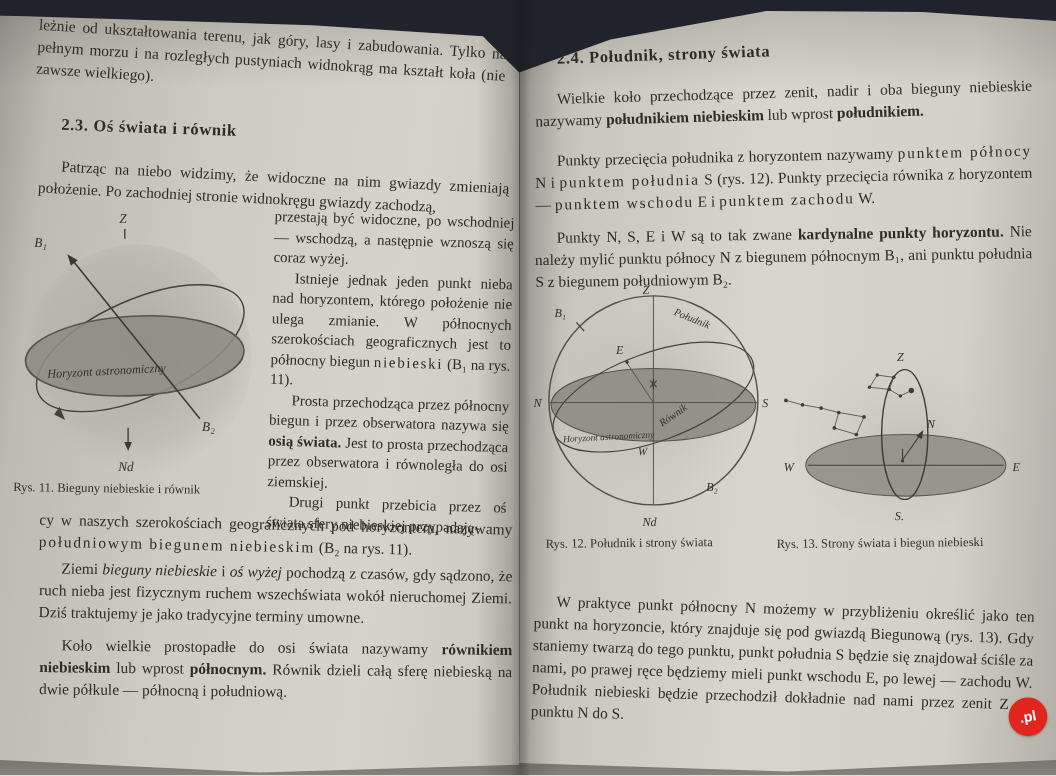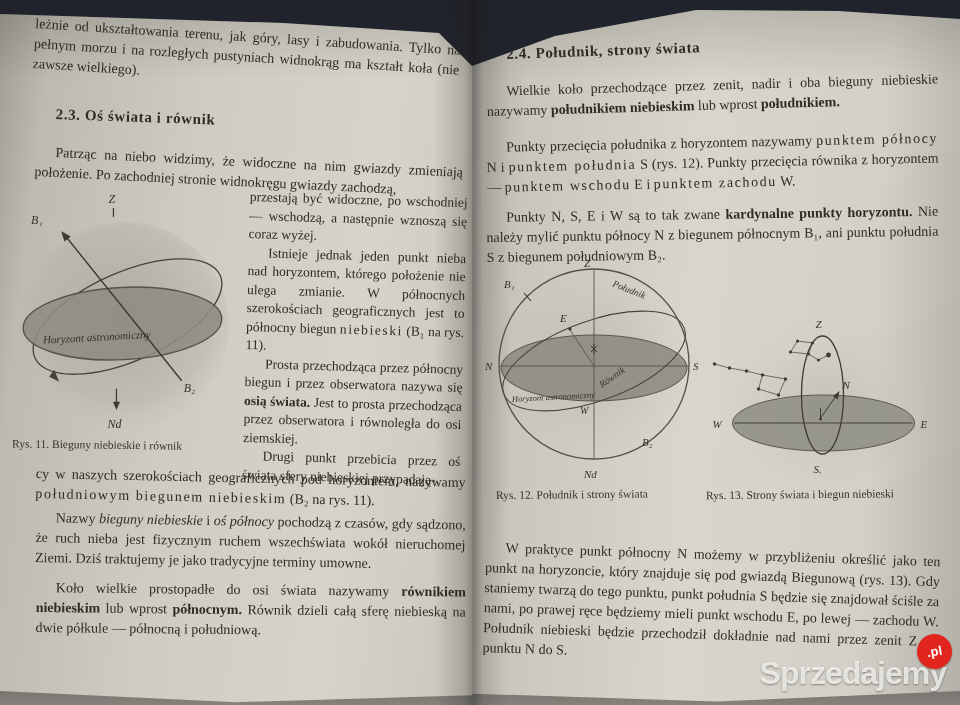--- a/index.html
+++ b/index.html
@@ -88,21 +88,21 @@
       <p class="ind"><span>Istnieje jednak jeden punkt nieba nad horyzontem, którego położenie nie ulega zmianie. W północnych szerokościach geograficznych jest to północny biegun </span><span class="ls">niebieski</span><span> (B₁ na rys. 11).</span></p>
       <p class="ind"><span>Prosta przechodząca przez północny biegun i przez obserwatora nazywa się </span><b>osią świata.</b><span> Jest to prosta przechodząca przez obserwatora i równoległa do osi ziemskiej.</span></p>
       <p class="ind"><span>Drugi punkt przebicia przez oś świata sfery niebieskiej przypadają-</span></p>
     </div>
 
     <div class="t body15" style="left:36px;top:464px;width:430px;transform:rotate(1.2deg);transform-origin:left top;">
       <p><span>cy w naszych szerokościach geograficznych pod horyzontem, nazywamy </span><span class="ls">południowym biegunem niebieskim</span><span> (B₂ na rys. 11).</span></p>
     </div>
 
     <div class="t body15" style="left:36px;top:508px;width:430px;transform:rotate(1deg);transform-origin:left top;">
-      <p class="ind"><span>Nazwy </span><i>bieguny niebieskie</i><span> i </span><i>oś północy</i><span> pochodzą z czasów, gdy sądzono, że ruch nieba jest fizycznym ruchem wszechświata wokół nieruchomej Ziemi. Dziś traktujemy je jako tradycyjne terminy umowne.</span></p>
+      <p class="ind"><span>Ziemi </span><i>bieguny niebieskie</i><span> i </span><i>oś wyżej</i><span> pochodzą z czasów, gdy sądzono, że ruch nieba jest fizycznym ruchem wszechświata wokół nieruchomej Ziemi. Dziś traktujemy je jako tradycyjne terminy umowne.</span></p>
     </div>
 
     <div class="t body15" style="left:36px;top:578px;width:430px;transform:rotate(.6deg);transform-origin:left top;">
       <p class="ind"><span>Koło wielkie prostopadłe do osi świata nazywamy </span><b>równikiem niebieskim</b><span> lub wprost </span><b>północnym.</b><span> Równik dzieli całą sferę niebieską na dwie półkule — północną i południową.</span></p>
     </div>
   </div>
 
   <div class="page page-right">
     <div class="shade-top"></div>
 
@@ -207,16 +207,15 @@
     <div class="t cap" style="left:24px;top:487px;width:205px;transform:rotate(-.6deg);">Rys. 12. Południk i strony świata</div>
     <div class="t cap" style="left:234px;top:487px;width:240px;transform:rotate(-.6deg);">Rys. 13. Strony świata i biegun niebieski</div>
 
     <div class="t body15" style="left:14px;top:538px;width:455px;transform:rotate(1.8deg);transform-origin:left top;">
       <p class="ind"><span>W praktyce punkt północny N możemy w przybliżeniu określić jako ten punkt na horyzoncie, który znajduje się pod gwiazdą Biegunową (rys. 13). Gdy staniemy twarzą do tego punktu, punkt południa S będzie się znajdował ściśle za nami, po prawej ręce będziemy mieli punkt wschodu E, po lewej — zachodu W. Południk niebieski będzie przechodził dokładnie nad nami przez zenit Z od punktu N do S.</span></p>
     </div>
   </div>
 
   <div class="gutter"></div>
 
-  <div class="wm">Sprzedajemy</div>
   <div class="wm-badge" style="background:#e2261d;">.pl</div>
 
 </div>
 
 </body></html>

